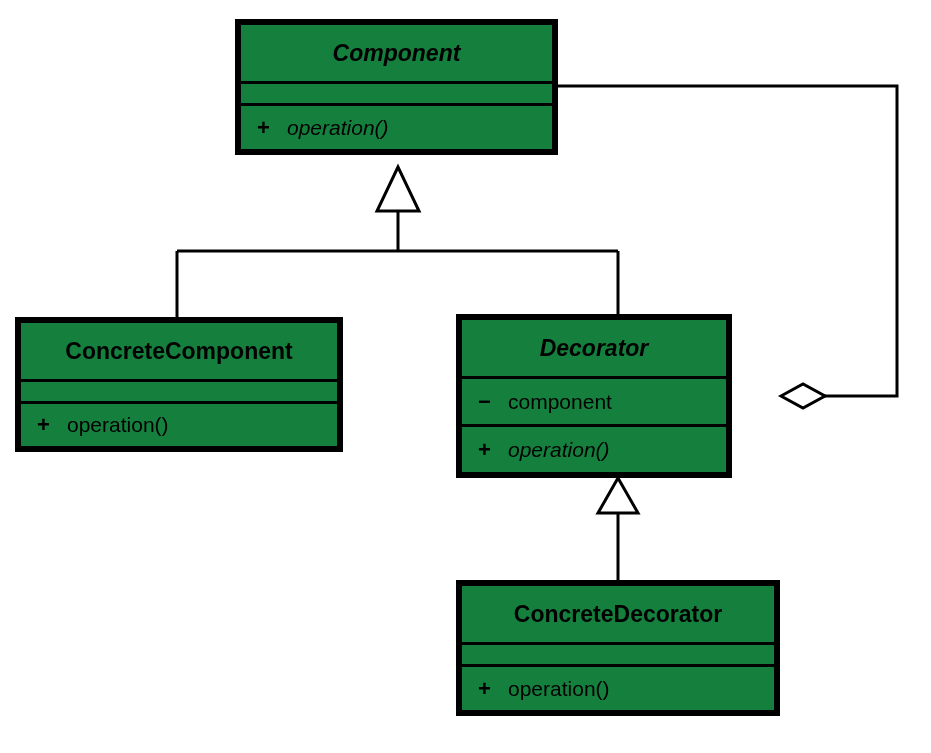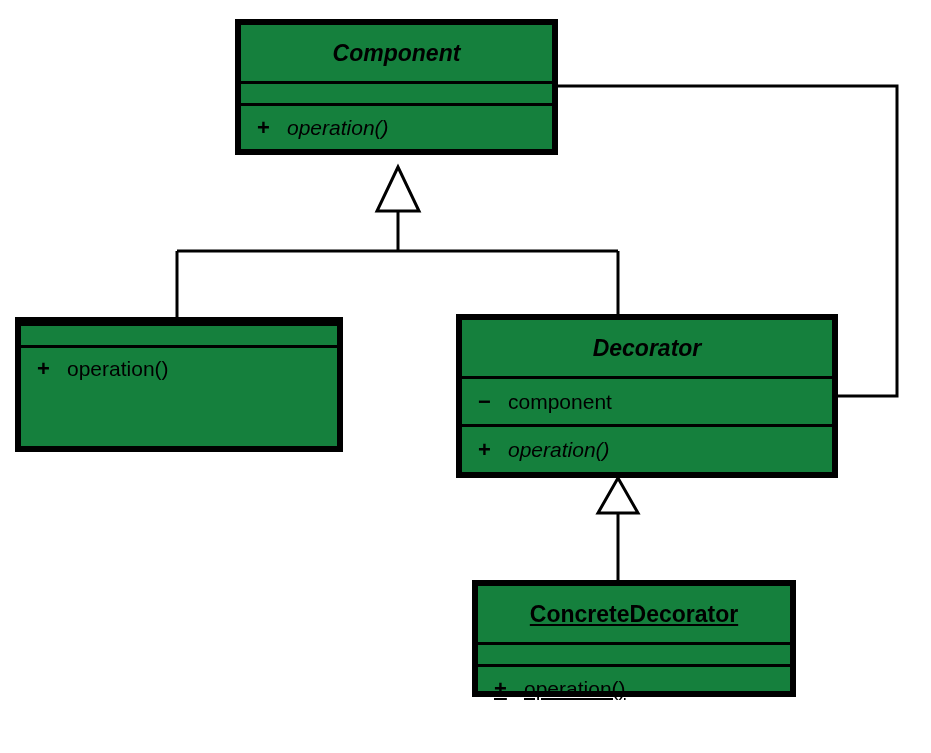--- a/index.html
+++ b/index.html
@@ -63,26 +63,26 @@
   #box-component      { left: 235px; top: 19px;  width: 323px; height: 136px; }
   #box-component .uml-name        { height: 56px; }
   #box-component .uml-compartment.empty { height: 22px; }
   #box-component .uml-compartment.ops   { height: 46px; }
 
   #box-concrete-component { left: 15px; top: 317px; width: 328px; height: 135px; }
   #box-concrete-component .uml-name        { height: 56px; }
   #box-concrete-component .uml-compartment.empty { height: 22px; }
   #box-concrete-component .uml-compartment.ops   { height: 45px; }
 
-  #box-decorator { left: 456px; top: 314px; width: 382px; height: 164px; }
+  #box-decorator { left: 456px; top: 314px; width: 276px; height: 164px; }
   #box-decorator .uml-name       { height: 56px; }
   #box-decorator .uml-compartment.attrs { height: 48px; }
   #box-decorator .uml-compartment.ops   { height: 48px; }
 
-  #box-concrete-decorator { left: 472px; top: 580px; width: 324px; height: 117px; text-decoration: underline; }
+  #box-concrete-decorator { left: 456px; top: 580px; width: 324px; height: 136px; }
   #box-concrete-decorator .uml-name        { height: 56px; }
   #box-concrete-decorator .uml-compartment.empty { height: 22px; }
   #box-concrete-decorator .uml-compartment.ops   { height: 46px; }
 
   
   #connectors {
     position: absolute;
     left: 0; top: 0;
     width: 931px;
     height: 753px;
@@ -136,20 +136,21 @@
   <div class="uml-class" id="box-component">
     <div class="uml-name abstract">Component</div>
     <div class="uml-compartment empty"></div>
     <div class="uml-compartment ops">
       <span class="vis-marker">+</span>
       <span class="member-text abstract">operation()</span>
     </div>
   </div>
 
   <div class="uml-class" id="box-concrete-component">
+    <div class="uml-name">ConcreteComponent</div>
     <div class="uml-compartment empty"></div>
     <div class="uml-compartment ops">
       <span class="vis-marker">+</span>
       <span class="member-text">operation()</span>
     </div>
   </div>
 
   <div class="uml-class" id="box-decorator">
     <div class="uml-name abstract">Decorator</div>
     <div class="uml-compartment attrs">

